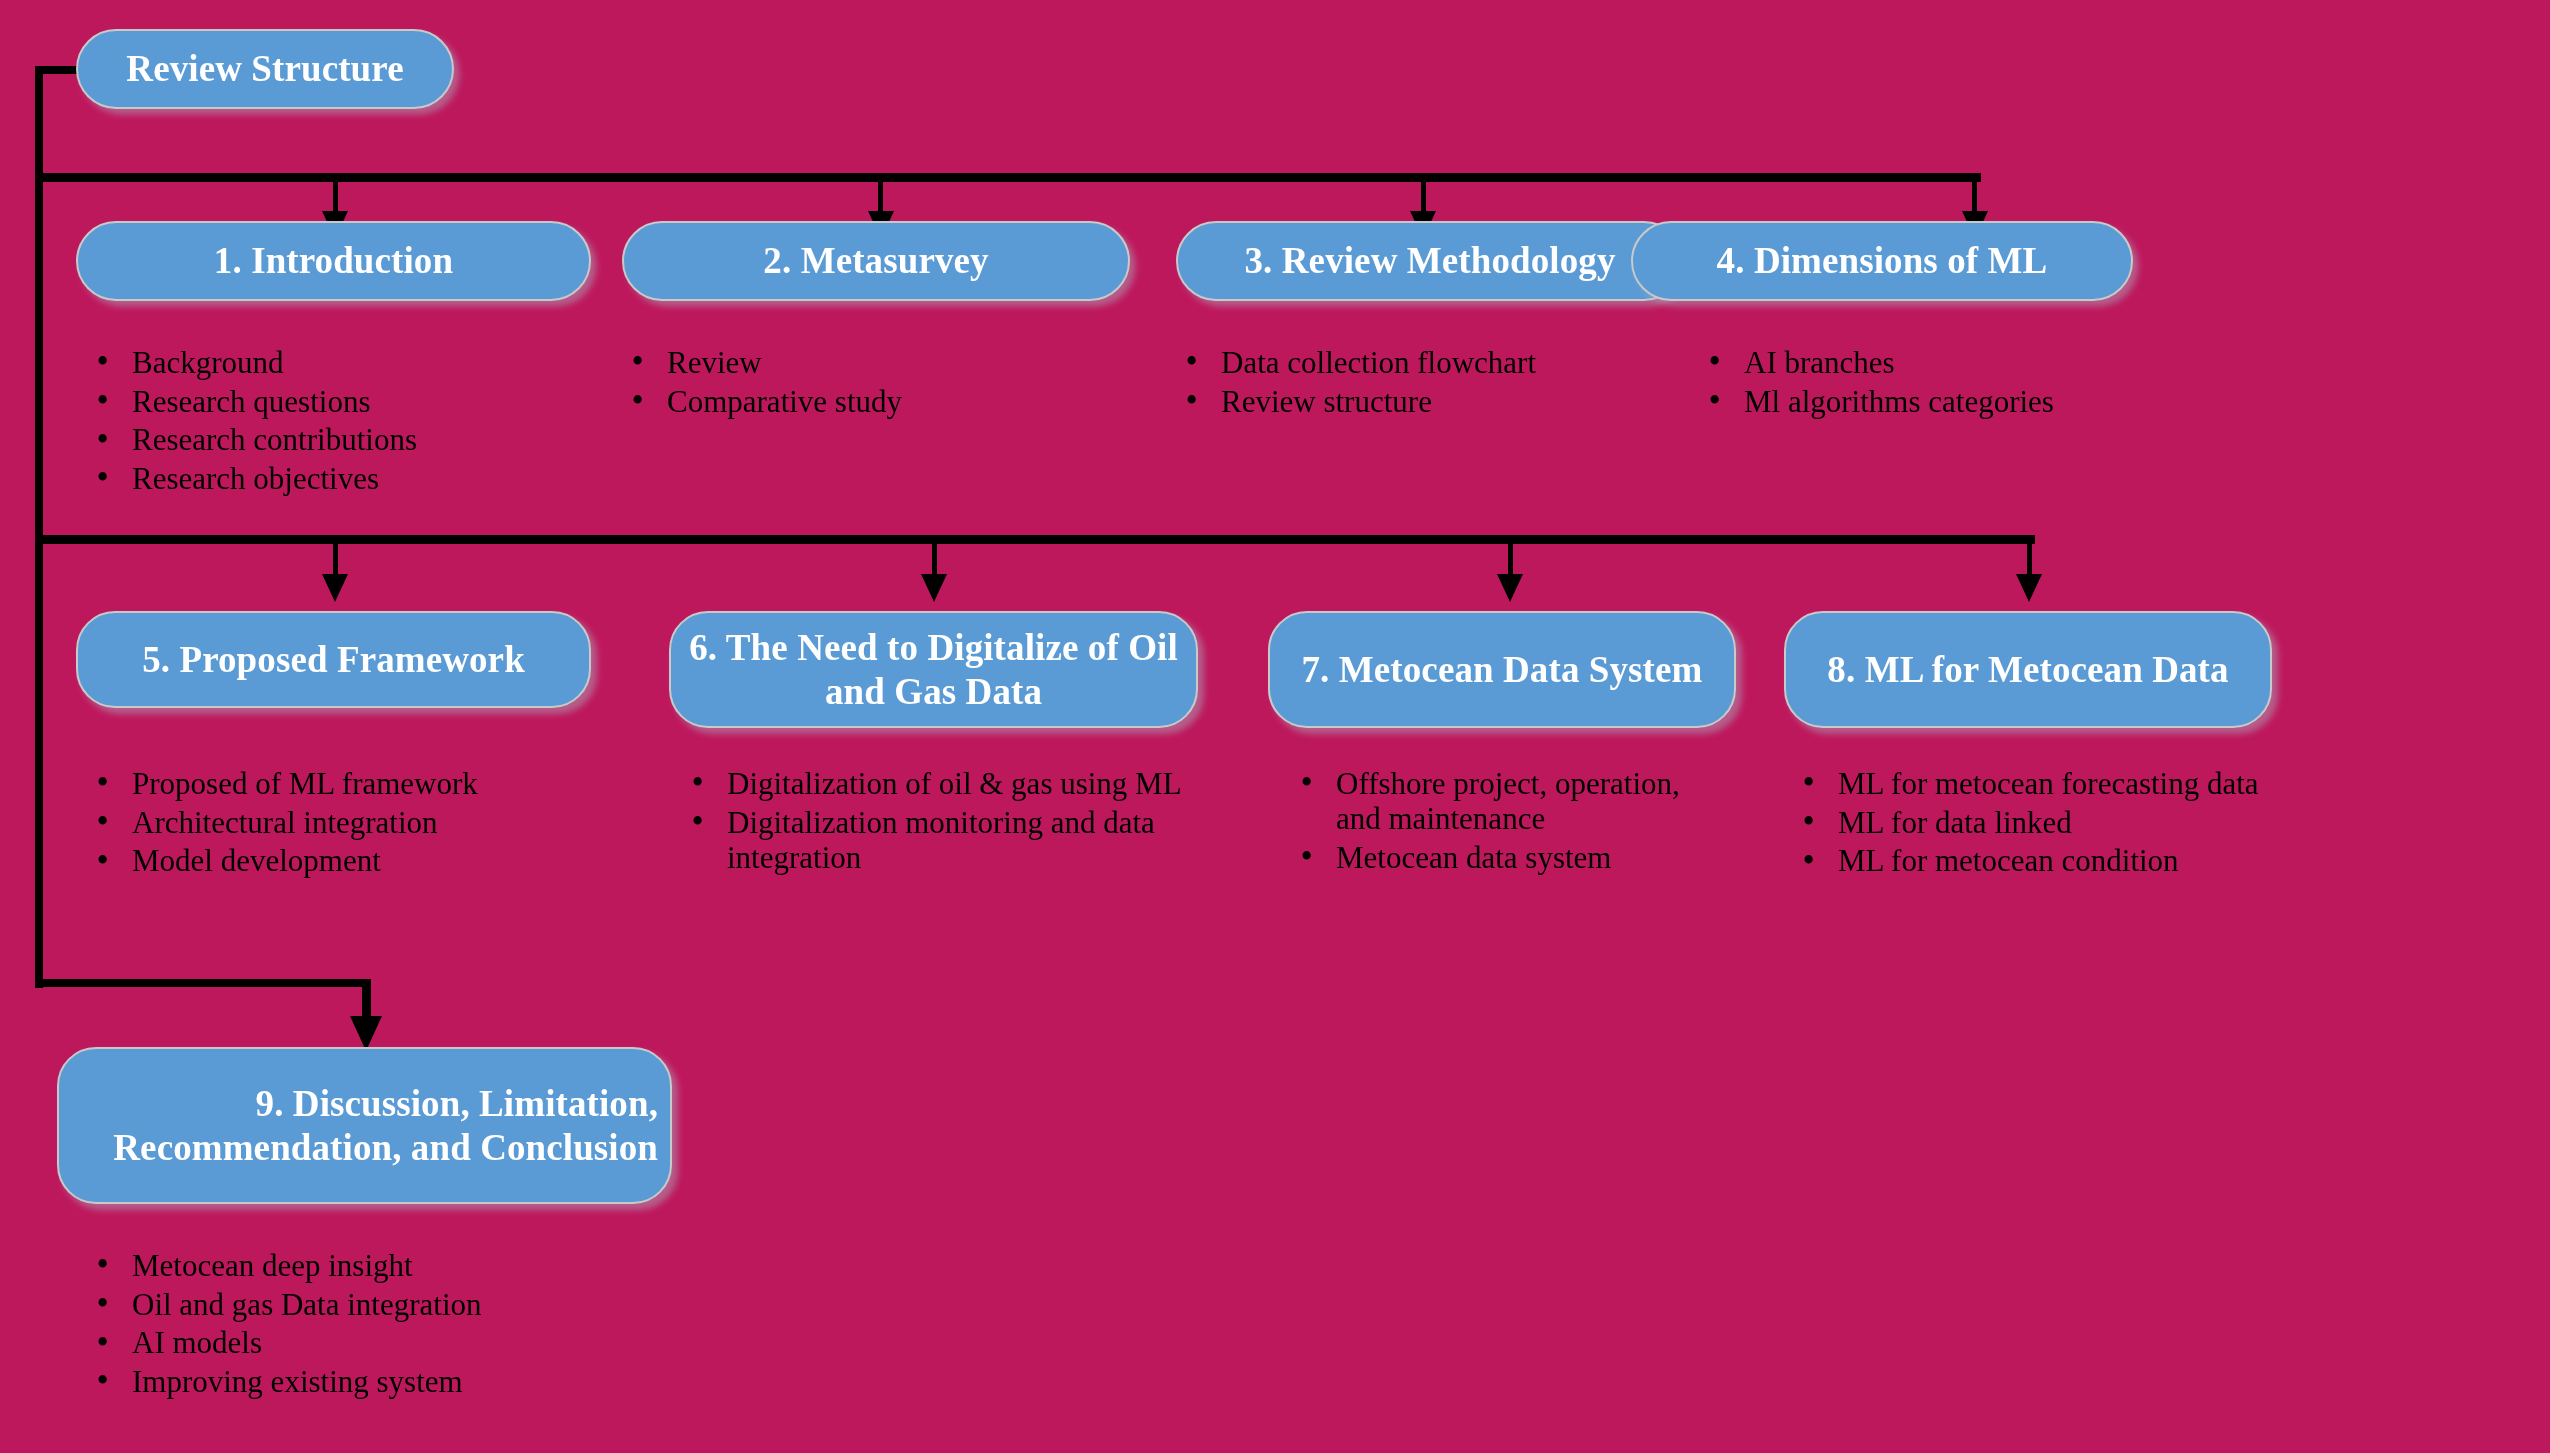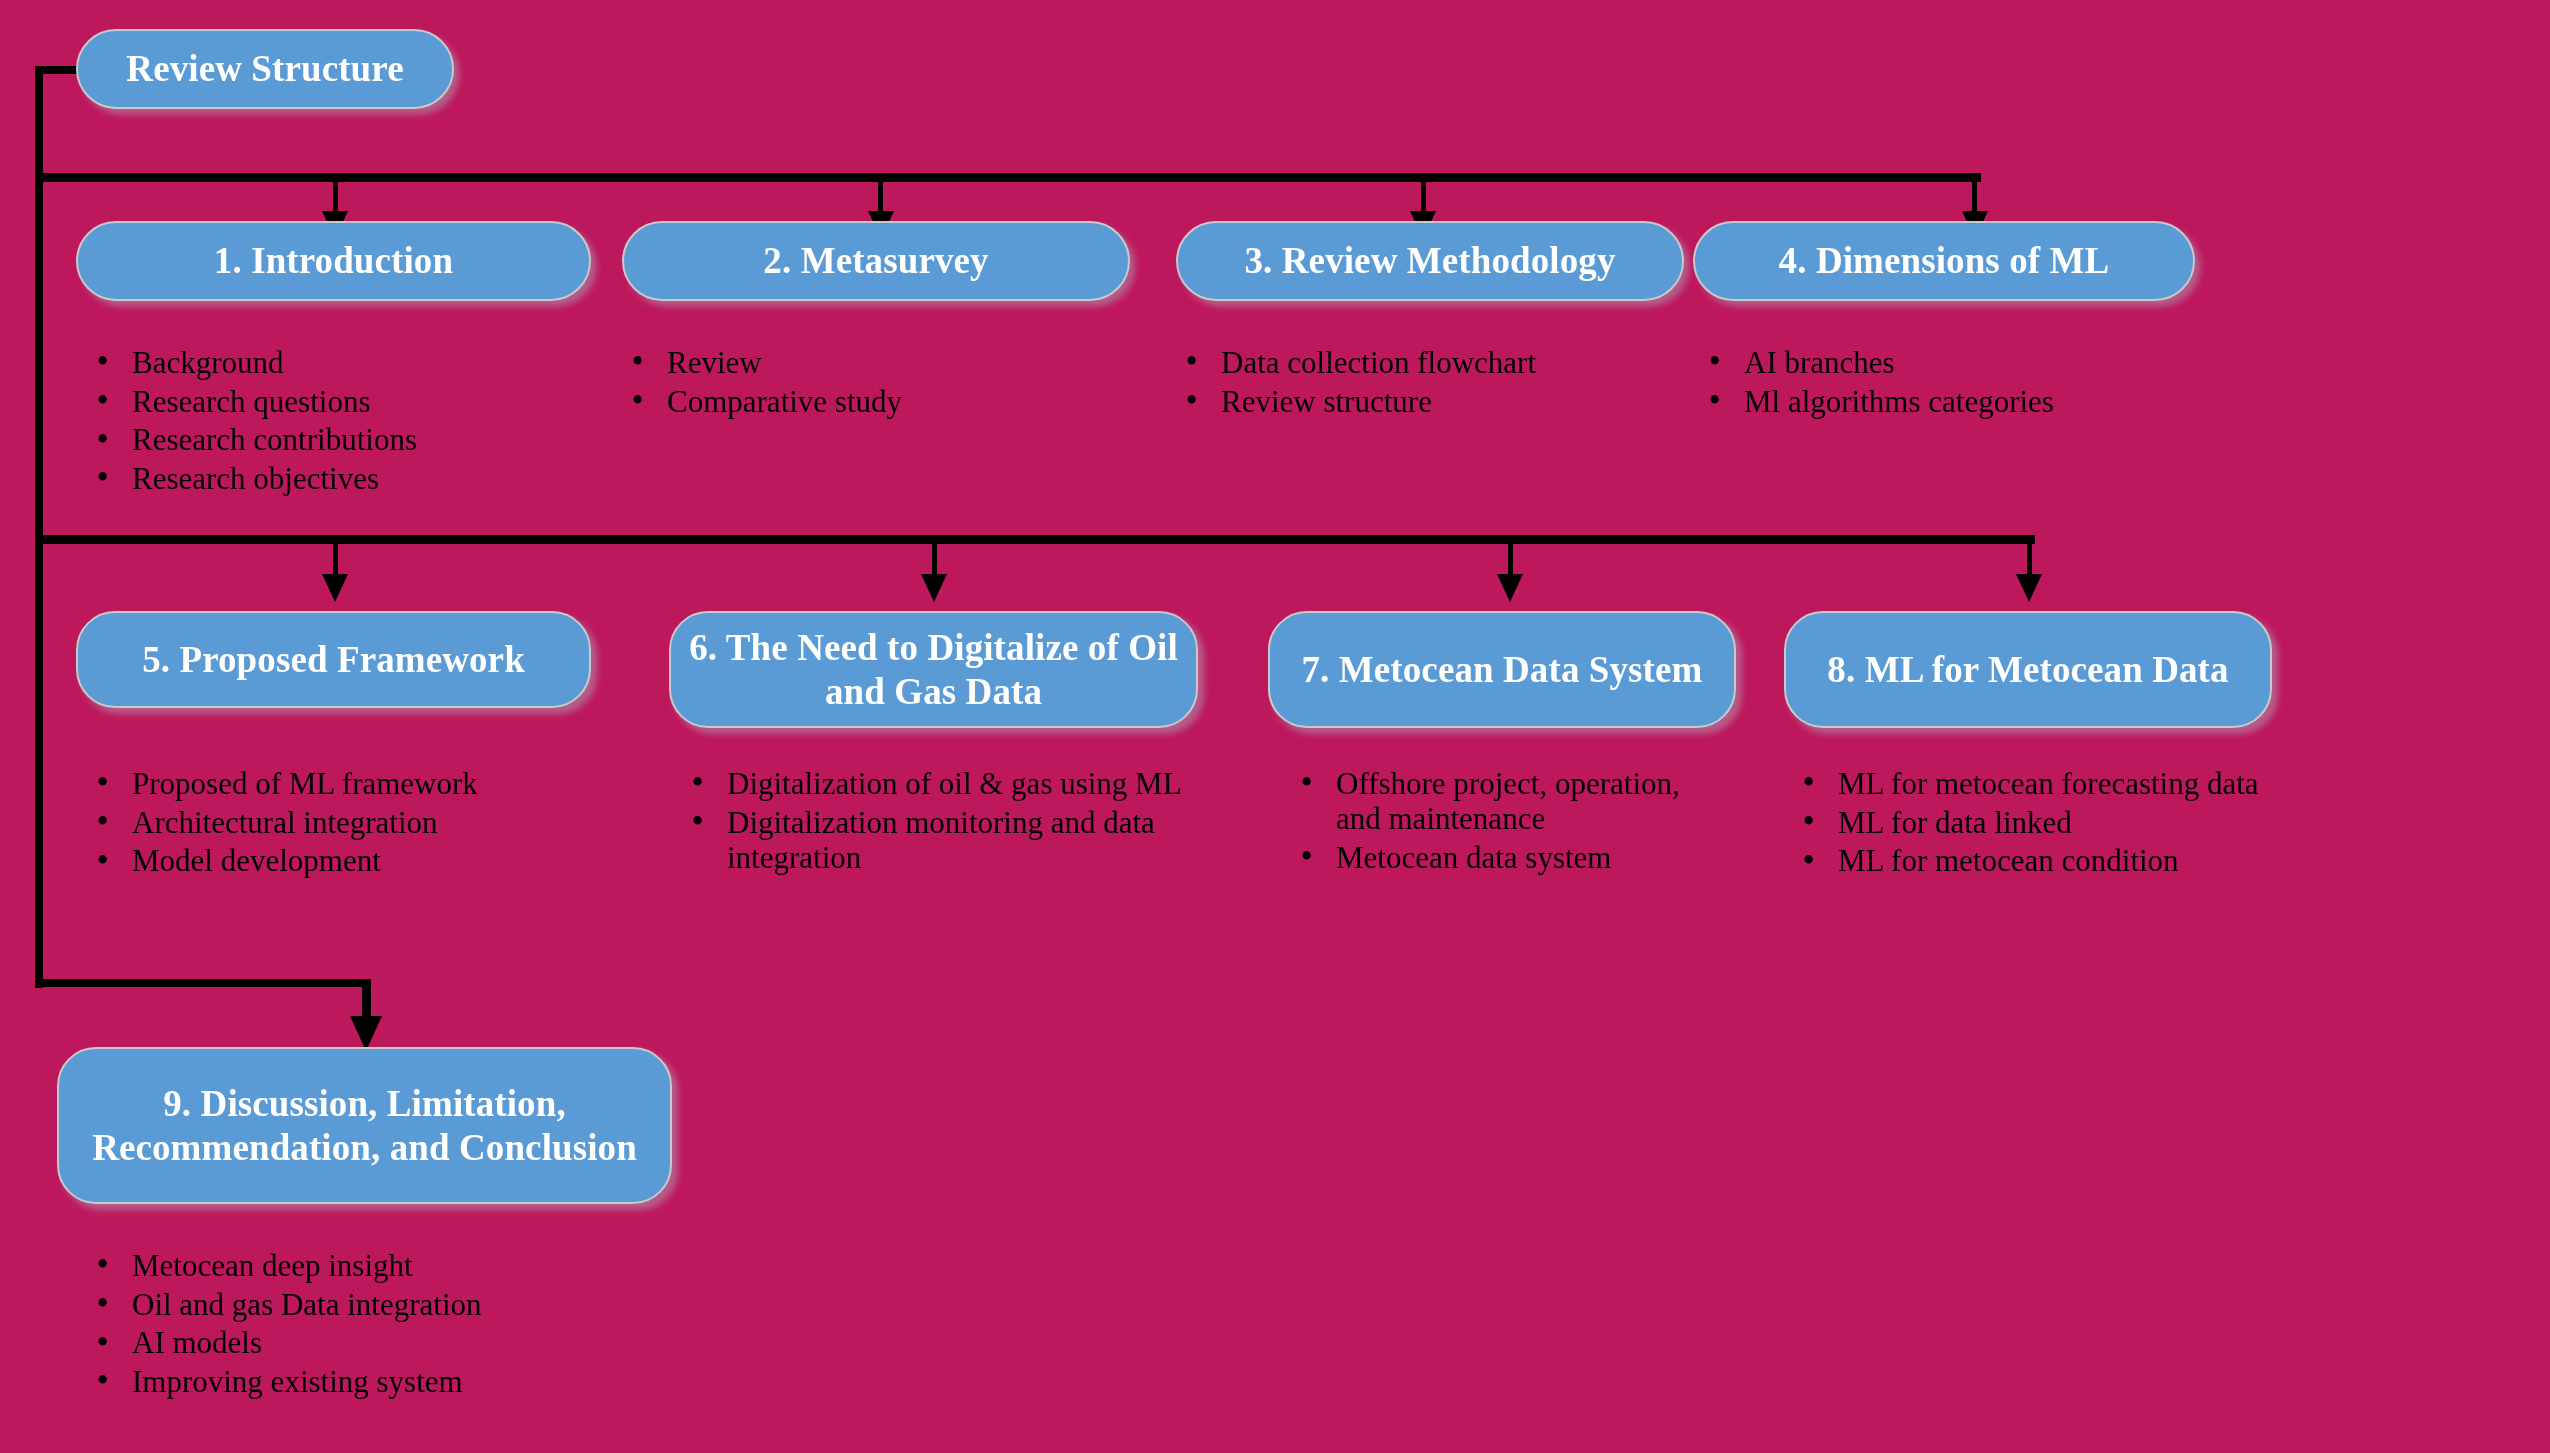--- a/index.html
+++ b/index.html
@@ -148,21 +148,21 @@
   <div class="node pill" style="left:1176px; top:221px; width:508px; height:80px; font-size:37px;">
     <span class="node-label">3. Review Methodology</span>
   </div>
   <div class="bullets" style="left:1163px; top:328px; width:468px;">
     <ul>
       <li>Data collection flowchart</li>
       <li>Review structure</li>
     </ul>
   </div>
 
-  <div class="node pill" style="left:1693px; top:221px; width:502px; height:80px; font-size:37px;">
+  <div class="node pill" style="left:1631px; top:221px; width:502px; height:80px; font-size:37px;">
     <span class="node-label">4. Dimensions of ML</span>
   </div>
   <div class="bullets" style="left:1686px; top:328px; width:602px;">
     <ul>
       <li>AI branches</li>
       <li>Ml algorithms categories</li>
     </ul>
   </div>
 
   <div class="node rrect" style="left:76px; top:611px; width:515px; height:97px; font-size:37px;">
@@ -200,21 +200,21 @@
     <span class="node-label">8. ML for Metocean Data</span>
   </div>
   <div class="bullets" style="left:1780px; top:749px; width:763px;">
     <ul>
       <li>ML for metocean forecasting data</li>
       <li>ML for data linked</li>
       <li>ML for metocean condition</li>
     </ul>
   </div>
 
-  <div class="node rrect" style="left:57px; top:1047px; width:615px; height:157px; font-size:37px;">
+  <div class="node rrect" style="left:57px; top:1047px; width:615px; height:157px; font-size:37px;text-align:right;">
     <span class="node-label">9. Discussion, Limitation, Recommendation, and Conclusion</span>
   </div>
   <div class="bullets" style="left:74px; top:1231px; width:602px;">
     <ul>
       <li>Metocean deep insight</li>
       <li>Oil and gas Data integration</li>
       <li>AI models</li>
       <li>Improving existing system</li>
     </ul>
   </div>

